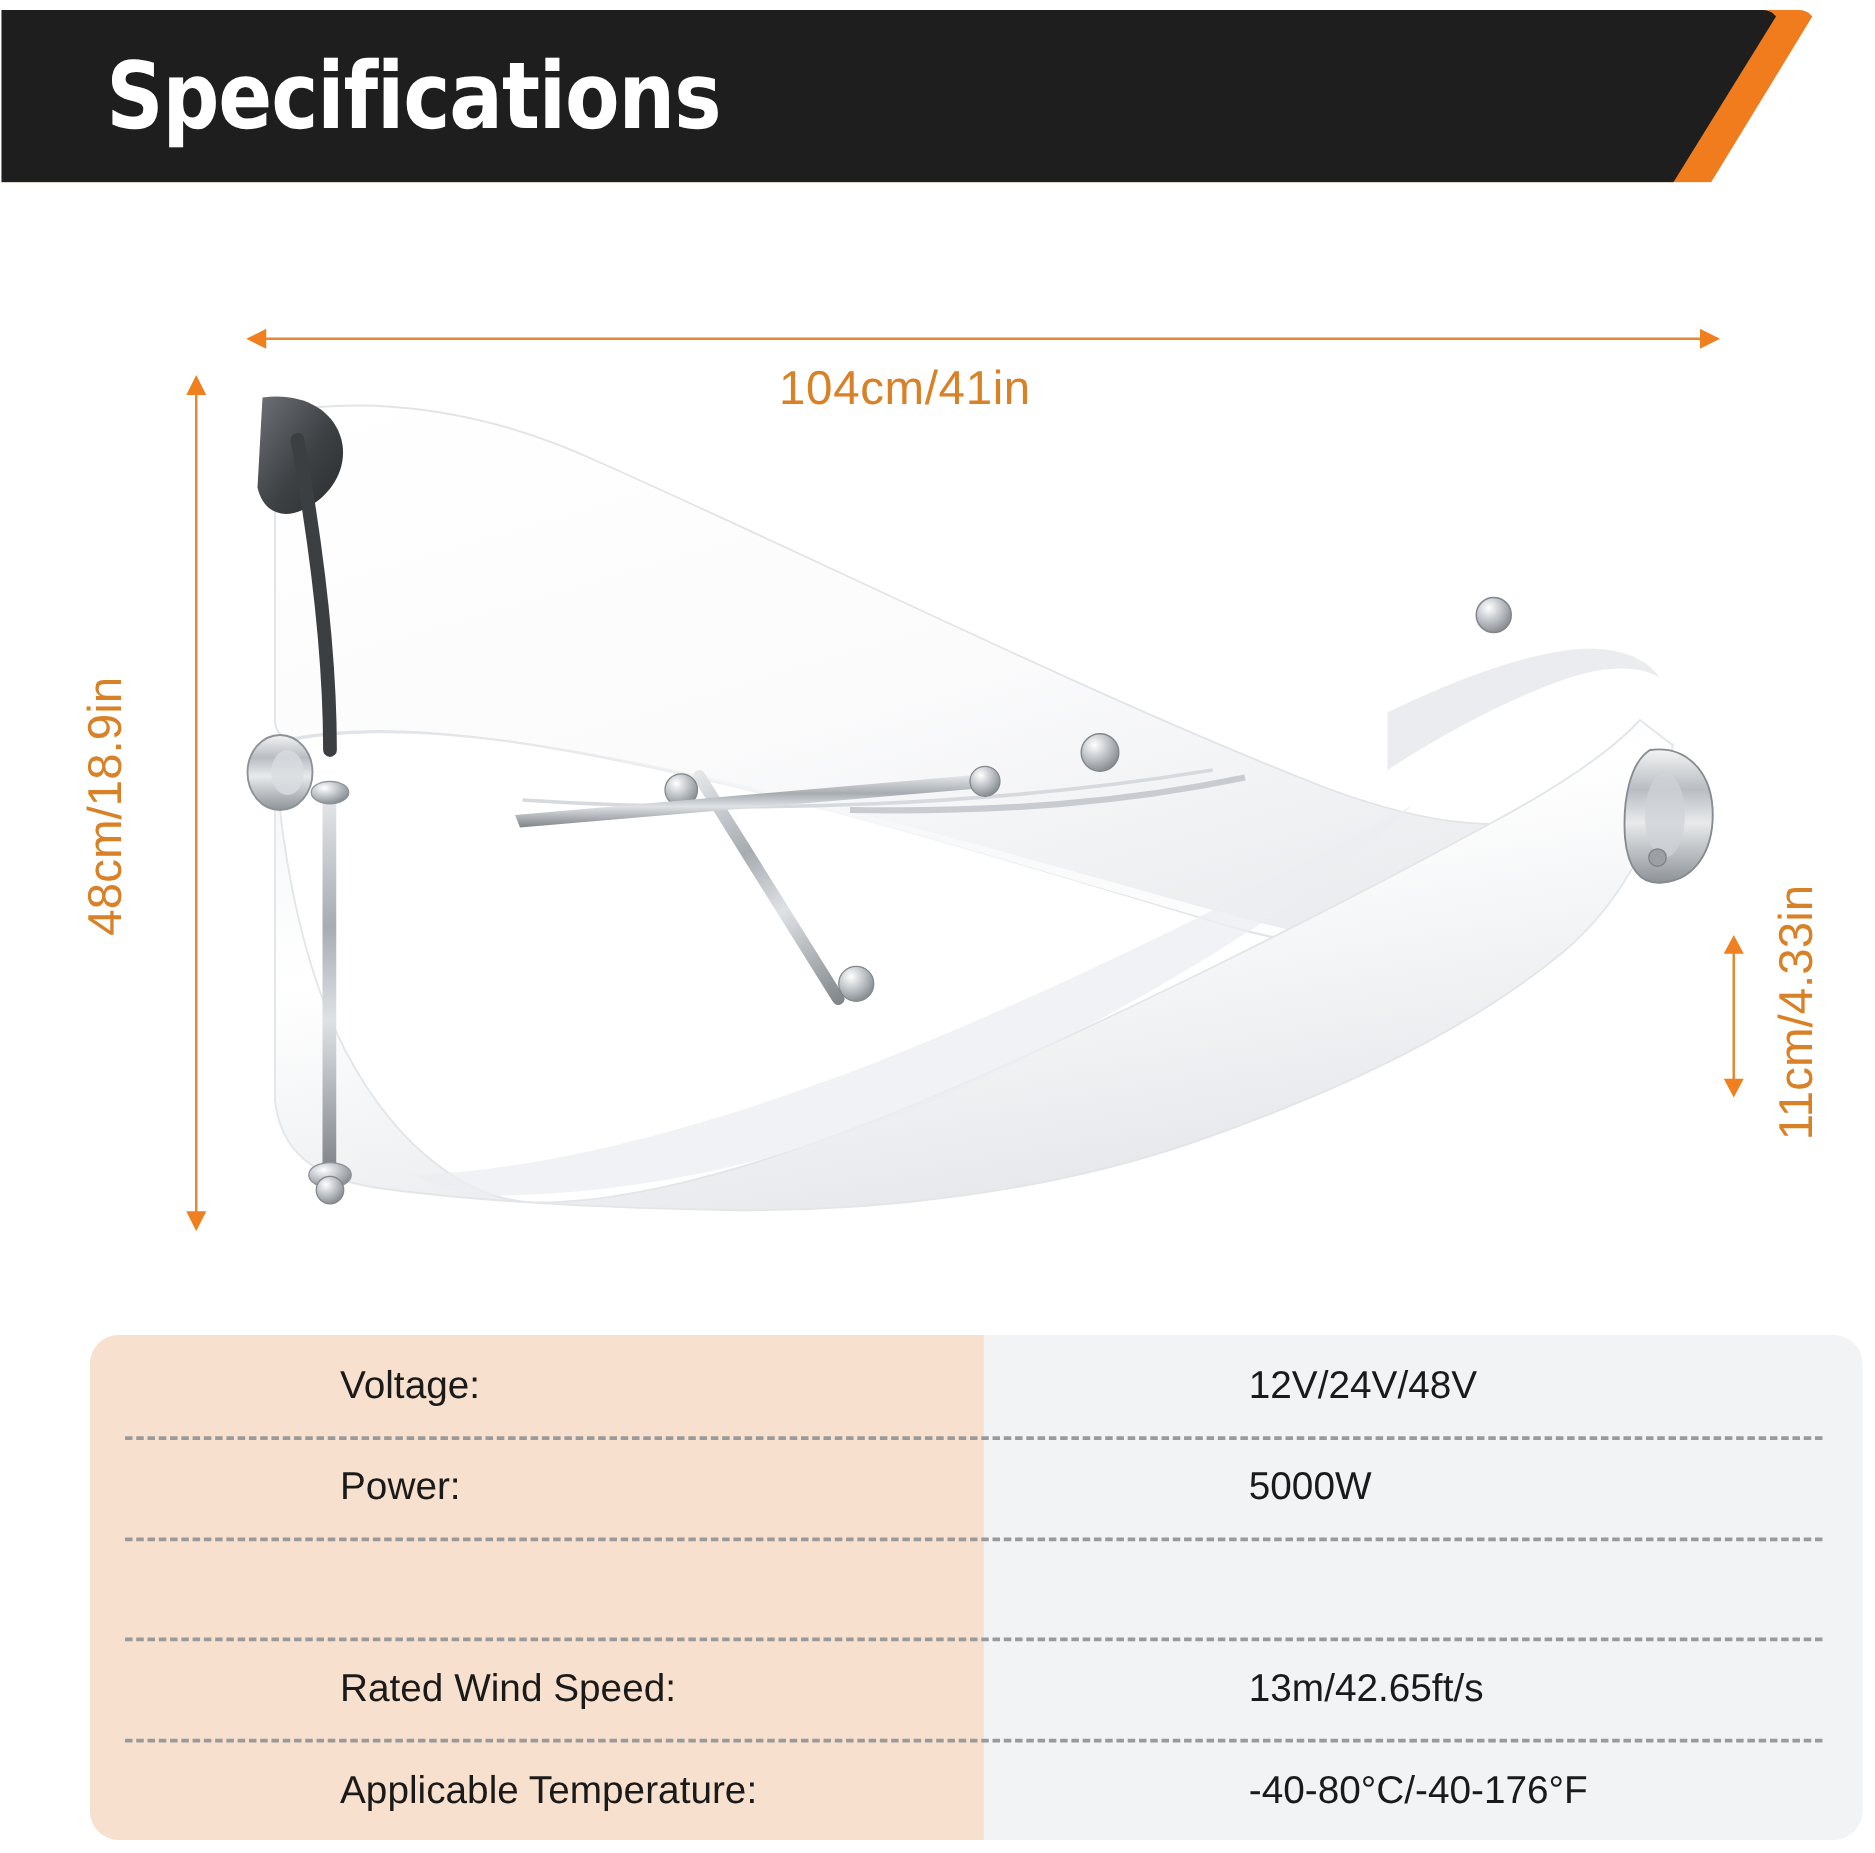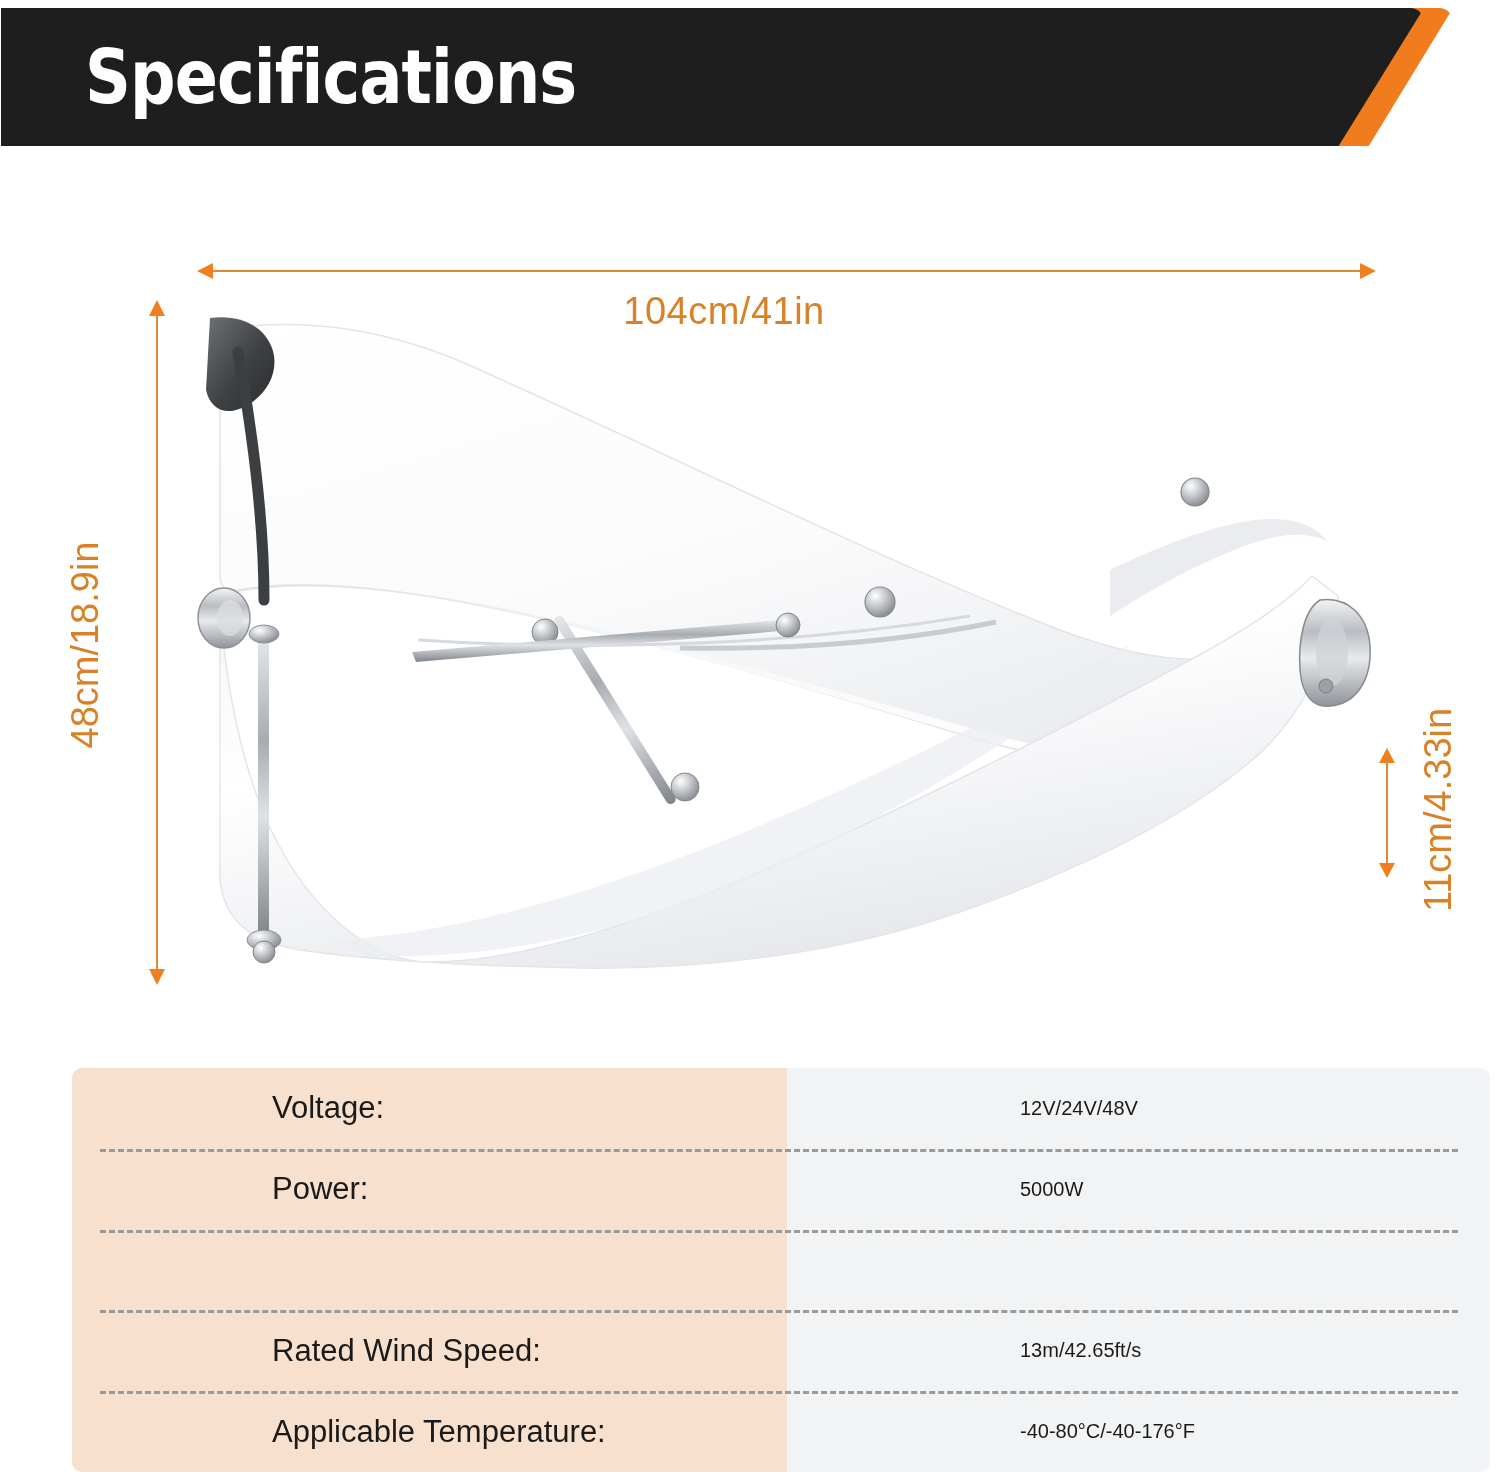--- a/index.html
+++ b/index.html
@@ -160,21 +160,21 @@
     height: 690px;
   }
 
   
   .spec-table {
     position: absolute;
     left: 72px;
     top: 1068px;
     width: 1418px;
     height: 404px;
-    border-radius: 10px;
+    border-radius: 23px;
     overflow: hidden;
     background: #f1f3f5;
   }
   .spec-col-bg {
     position: absolute;
     left: 0; top: 0;
     width: 715px;
     height: 100%;
     background: #f7e0cd;
   }
@@ -204,23 +204,22 @@
     width: 715px;
     padding-left: 200px;
     color: #1a1a1a;
     font-size: 31px;
     white-space: nowrap;
   }
   .spec-value {
     flex: 1;
     padding-left: 212px;
     color: #1a1a1a;
-    font-size: 20px;
-    white-space: nowrap;
-    margin-left: 21px;
+    font-size: 31px;
+    white-space: nowrap;
   }
 </style>
 </head>
 <body>
 
 <div class="header-wrap">
   <div class="header-accent"></div>
   <div class="header-bar"></div>
   <div class="header-title">Specifications</div>
 </div>

